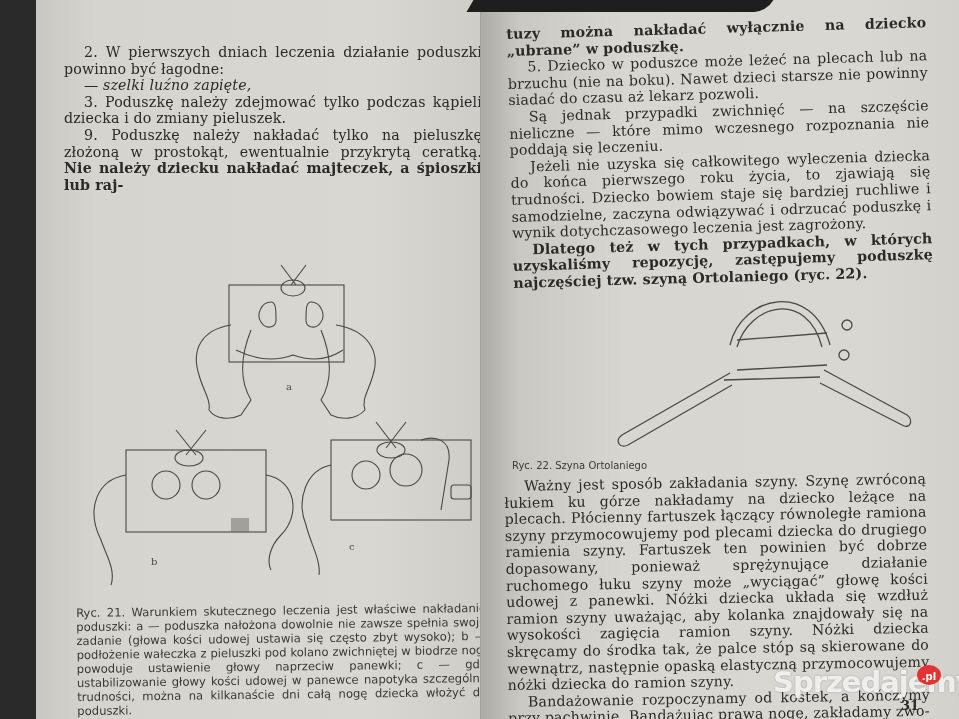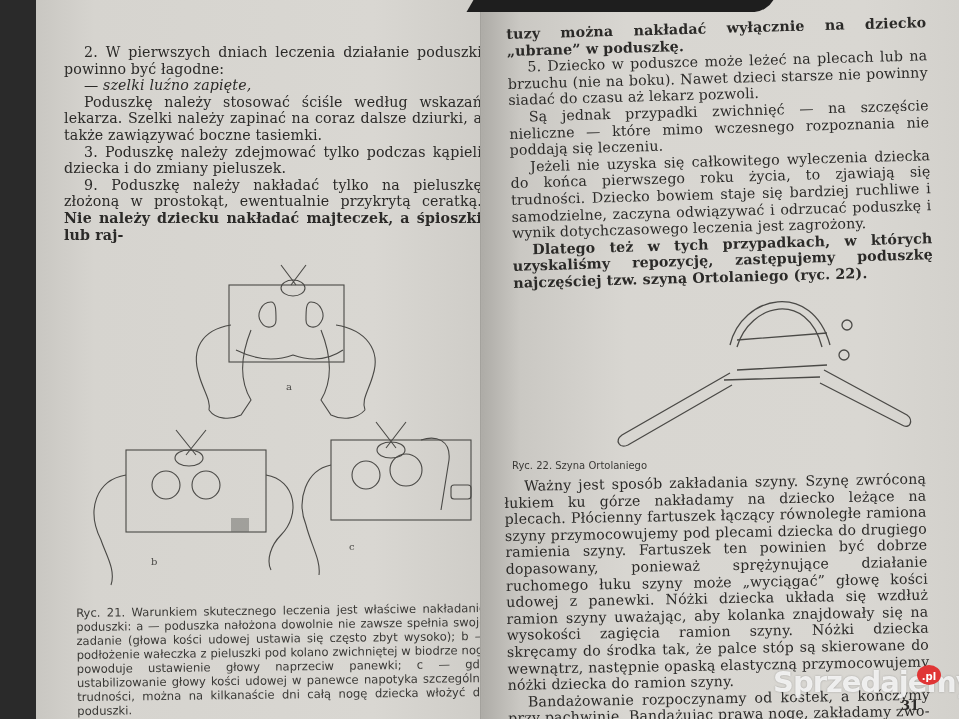--- a/index.html
+++ b/index.html
@@ -60,21 +60,20 @@
   }
   .gutter-line { position:absolute; left:480px; top:0; width:3px; height:719px; background:linear-gradient(90deg,#9e9c97,#c0beb9); }
 </style>
 </head>
 <body>
 
 <div class="page page-left">
   <div class="text-block left-text">
     <p class="indent">2. W pierwszych dniach leczenia działanie poduszki powinno być łagodne:</p>
     <p class="dash">— szelki luźno zapięte,</p>
-    <p class="indent">Poduszkę należy stosować ściśle według wskazań lekarza. Szelki należy zapinać na coraz dalsze dziurki, a także zawiązywać boczne tasiemki.</p>
     <p class="indent">3. Poduszkę należy zdejmować tylko podczas kąpieli dziecka i do zmiany pieluszek.</p>
     <p class="indent"><span>9. Poduszkę należy nakładać tylko na pieluszkę złożoną w prostokąt, ewentualnie przykrytą ceratką.</span> <b>Nie należy dziecku nakładać majteczek, a śpioszki lub raj-</b></p>
   </div>
 
   <div class="figure fig-21">
     <svg width="415" height="330" viewBox="0 0 415 330" fill="none" stroke="#4a4946" stroke-width="1.1">
 
       <g>
         <rect x="148" y="25" width="115" height="77"></rect>
         <path d="M150 65 C120 70 110 90 118 115 C122 130 130 140 128 150 M170 70 C160 95 158 120 170 140 L160 155 C150 160 135 160 128 150"></path>

